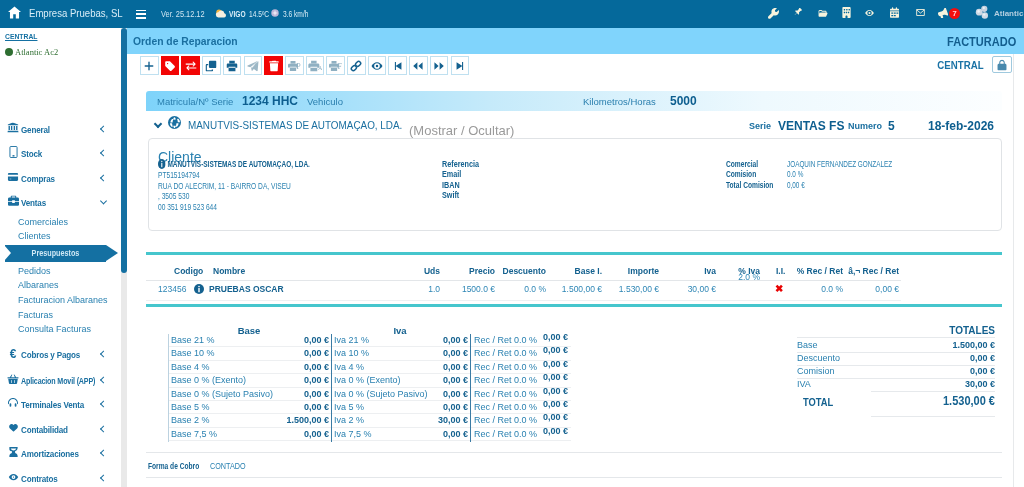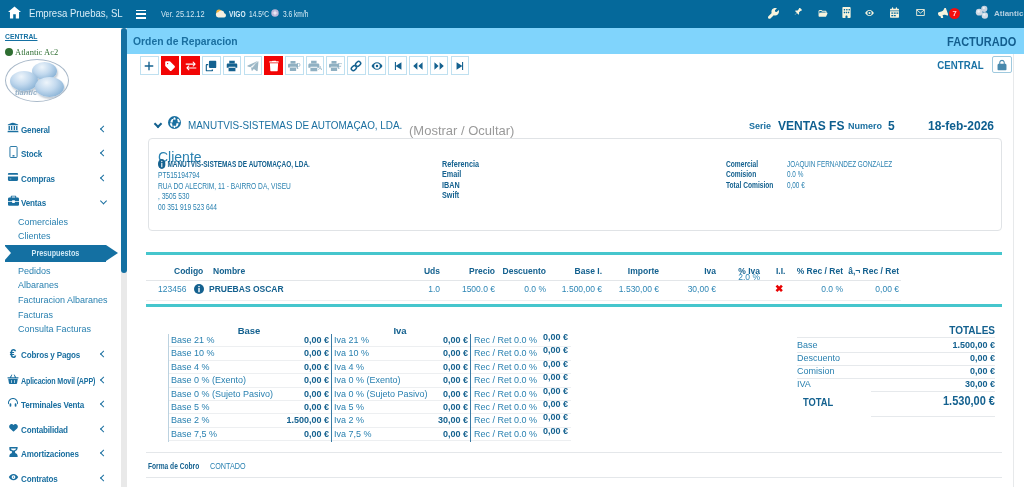--- a/index.html
+++ b/index.html
@@ -146,26 +146,20 @@
         <circle cx="9.8" cy="10.5" r="3.2" fill="#d0dbe6"></circle>
       <circle cx="3.6" cy="6.4" r="1.3" fill="#eef2f7"></circle>
         <circle cx="8.8" cy="3" r="1.1" fill="#eef2f7"></circle>
         <circle cx="9.2" cy="9.6" r="1.2" fill="#eef2f7"></circle>
     </svg>
     <div class="abs" style="left:994px;top:9px;font-size:8px;font-weight:bold;color:#b4cfe0">Atlantic</div>
   </div>
   <div id="sidebar">
     <div class="sb-central">CENTRAL</div>
     <div class="sb-ac2"><span class="dot"></span>Atlantic Ac2</div>
-    <div class="abs" style="left:5px;top:31px;width:64px;height:43px;border:1.5px solid #a8b8c8;border-radius:50%;background:#fff;overflow:hidden">
-      <div class="abs" style="left:26px;top:2px;width:25px;height:18px;border-radius:50%;background:radial-gradient(ellipse at 40% 28%,#eef5fb 0%,#c2d9ee 40%,#93b9da 72%,#7aa6cc 100%);box-shadow:1px 2px 2px rgba(120,140,160,.45)"></div>
-      <div class="abs" style="left:4px;top:11px;width:28px;height:20px;border-radius:50%;background:radial-gradient(ellipse at 40% 28%,#eef5fb 0%,#c2d9ee 40%,#93b9da 72%,#7aa6cc 100%);box-shadow:1px 2px 2px rgba(120,140,160,.45)"></div>
-      <div class="abs" style="left:29px;top:17px;width:29px;height:20px;border-radius:50%;background:radial-gradient(ellipse at 40% 28%,#eef5fb 0%,#c2d9ee 40%,#93b9da 72%,#7aa6cc 100%);box-shadow:1px 2px 2px rgba(120,140,160,.45)"></div>
-      <div class="abs" style="left:9px;top:28px;font-size:7.5px;font-weight:bold;color:#93aec5;font-style:italic">tlantic</div>
-    </div>
     <div class="menu-item" style="top:89px">
         <span class="mi-ic"><svg width="12" height="11" viewBox="0 0 512 512">
             <path fill="#1a6fa0" d="M243 2 L496 98 v30 H16 V98 Z M48 160 h64 v192 H48 Z M160 160 h64 v192 h-64 Z M288 160 h64 v192 h-64 Z M400 160 h64 v192 h-64 Z M16 384 h480 l16 64 H0 Z"></path>
           </svg></span>
         <span class="mi-tx">General</span>
         <span class="mi-ch"></span>
       </div>
     <div class="menu-item" style="top:113px">
         <span class="mi-ic"><svg width="9" height="12" viewBox="0 0 384 512">
             <path fill="none" stroke="#1a6fa0" stroke-width="40" d="M80 20 h224 a40 40 0 0 1 40 40 v392 a40 40 0 0 1 -40 40 H80 a40 40 0 0 1 -40 -40 V60 a40 40 0 0 1 40 -40 Z"></path>
@@ -333,20 +327,27 @@
             <path fill="#14618f" d="M384 48 h-56 v190 L48 58 v396 L328 274 v190 h56 Z"></path>
           </svg>
         </div>
     </div>
     <div id="central-r">CENTRAL</div>
     <div id="lockbtn">
         <svg width="10" height="11" viewBox="0 0 448 512">
           <path fill="#4889ad" d="M144 144v48H304V144c0-44-36-80-80-80s-80 36-80 80zM96 192V144C96 73 153 16 224 16s128 57 128 128v48h16c35 0 64 29 64 64V448c0 35-29 64-64 64H80c-35 0-64-29-64-64V256c0-35 29-64 64-64H96z"></path>
         </svg>
       </div>
+    <div id="matbar">
+      <div class="lab" style="left:11px">Matricula/Nº Serie</div>
+      <div class="val" style="left:96px">1234 HHC</div>
+      <div class="lab" style="left:161px">Vehiculo</div>
+      <div class="lab" style="left:437px">Kilometros/Horas</div>
+      <div class="val" style="left:524px">5000</div>
+    </div>
     <div id="clihead">
       <div class="abs" style="left:9px;top:9px;width:6px;height:6px;border-left:2px solid #14618f;border-bottom:2px solid #14618f;transform:rotate(-45deg)"></div>
       <svg class="abs" style="left:22px;top:4px" width="13" height="13" viewBox="0 0 512 512">
           <path fill="#1a6fa0" d="M256 0a256 256 0 1 1 0 512A256 256 0 0 1 256 0zm-96 116c-37 35-62 84-64 140h84c2-51 13-98 30-132-18-2-35-5-50-8zm96-68c-17 0-40 35-51 92 16 2 33 3 51 3s35-1 51-3c-11-57-34-92-51-92zm101 68c17 34 28 81 30 132h84c-2-56-27-105-64-140-15 3-32 6-50 8zM416 288h-84c-2 51-13 98-30 132 18 2 35 5 50 8 37-35 62-84 64-140zm-160 96c-18 0-35 1-51 3 11 57 34 92 51 92s40-35 51-92c-16-2-33-3-51-3zm-96-96H76c2 56 27 105 64 140 15-3 32-6 50-8-17-34-28-81-30-132z"></path>
         </svg>
       <div class="name">MANUTVIS-SISTEMAS DE AUTOMAÇAO, LDA.</div>
       <div class="mo">(Mostrar / Ocultar)</div>
       <div class="sl" style="left:603px">Serie</div>
       <div class="sv" style="left:632px">VENTAS FS</div>
       <div class="sl" style="left:702px">Numero</div>

